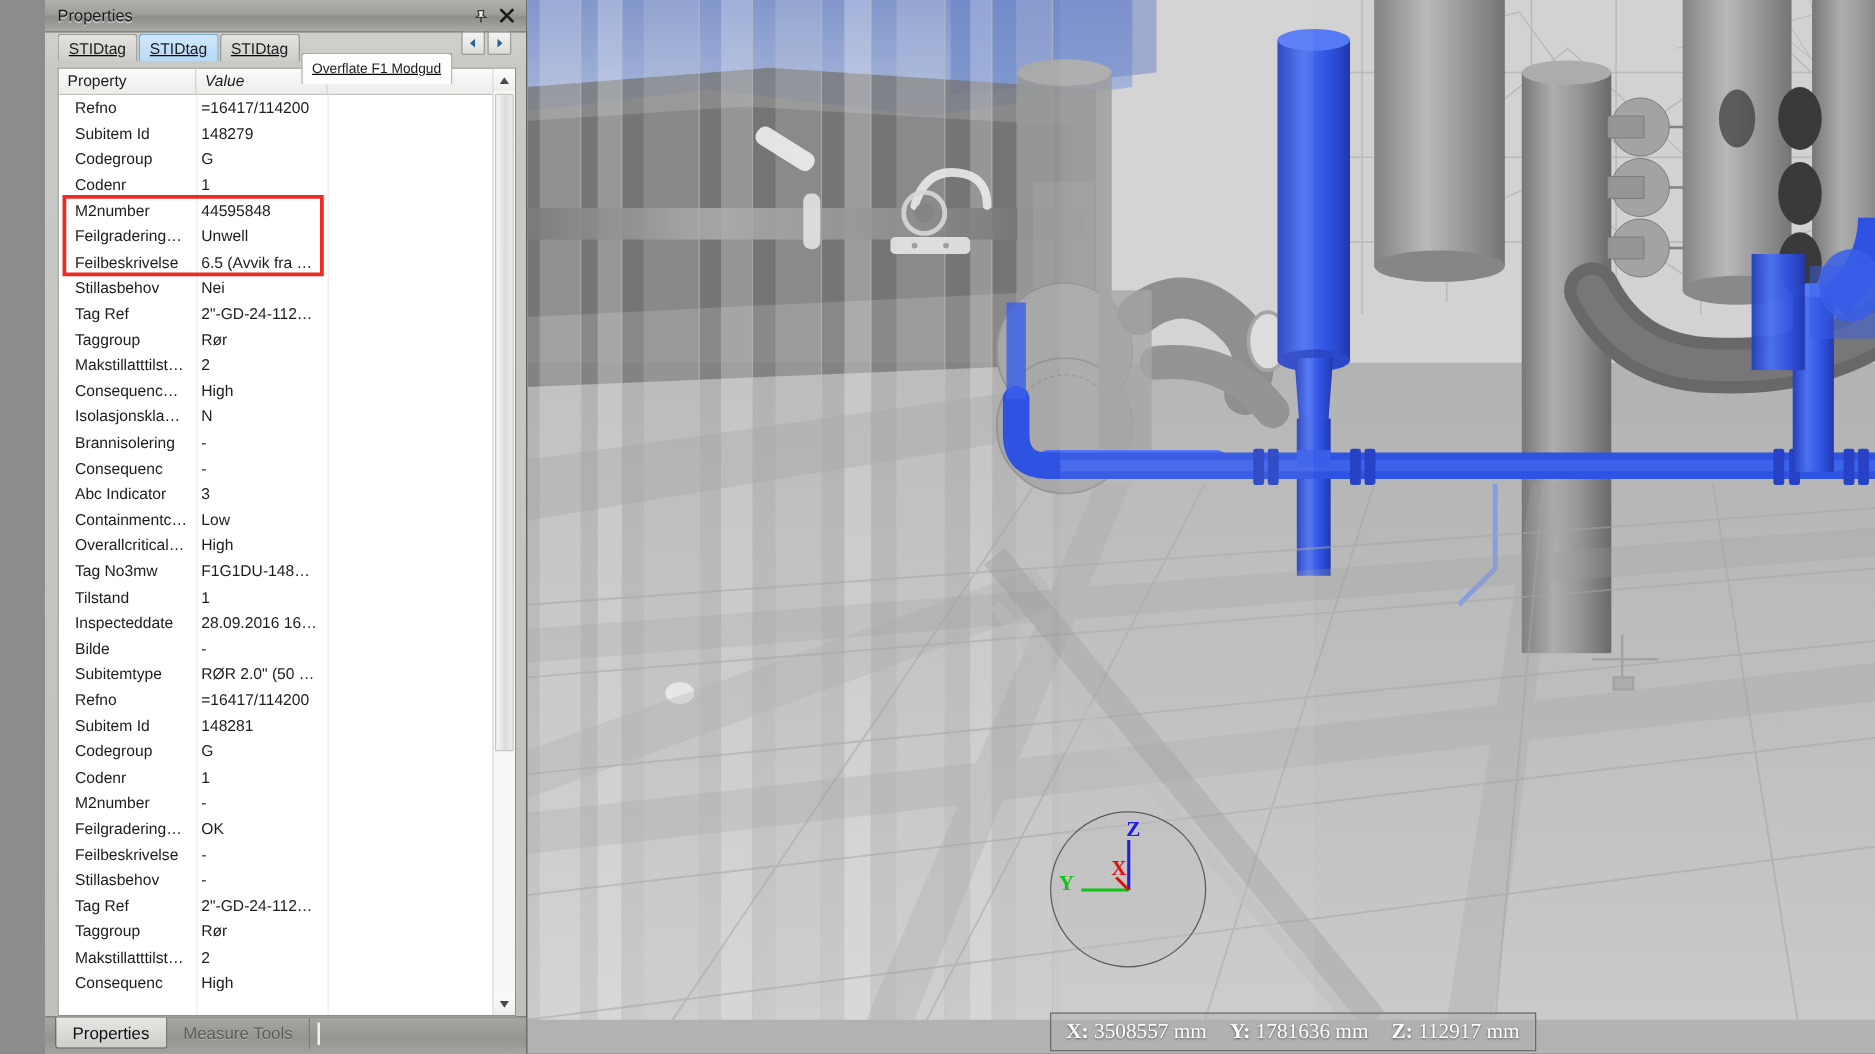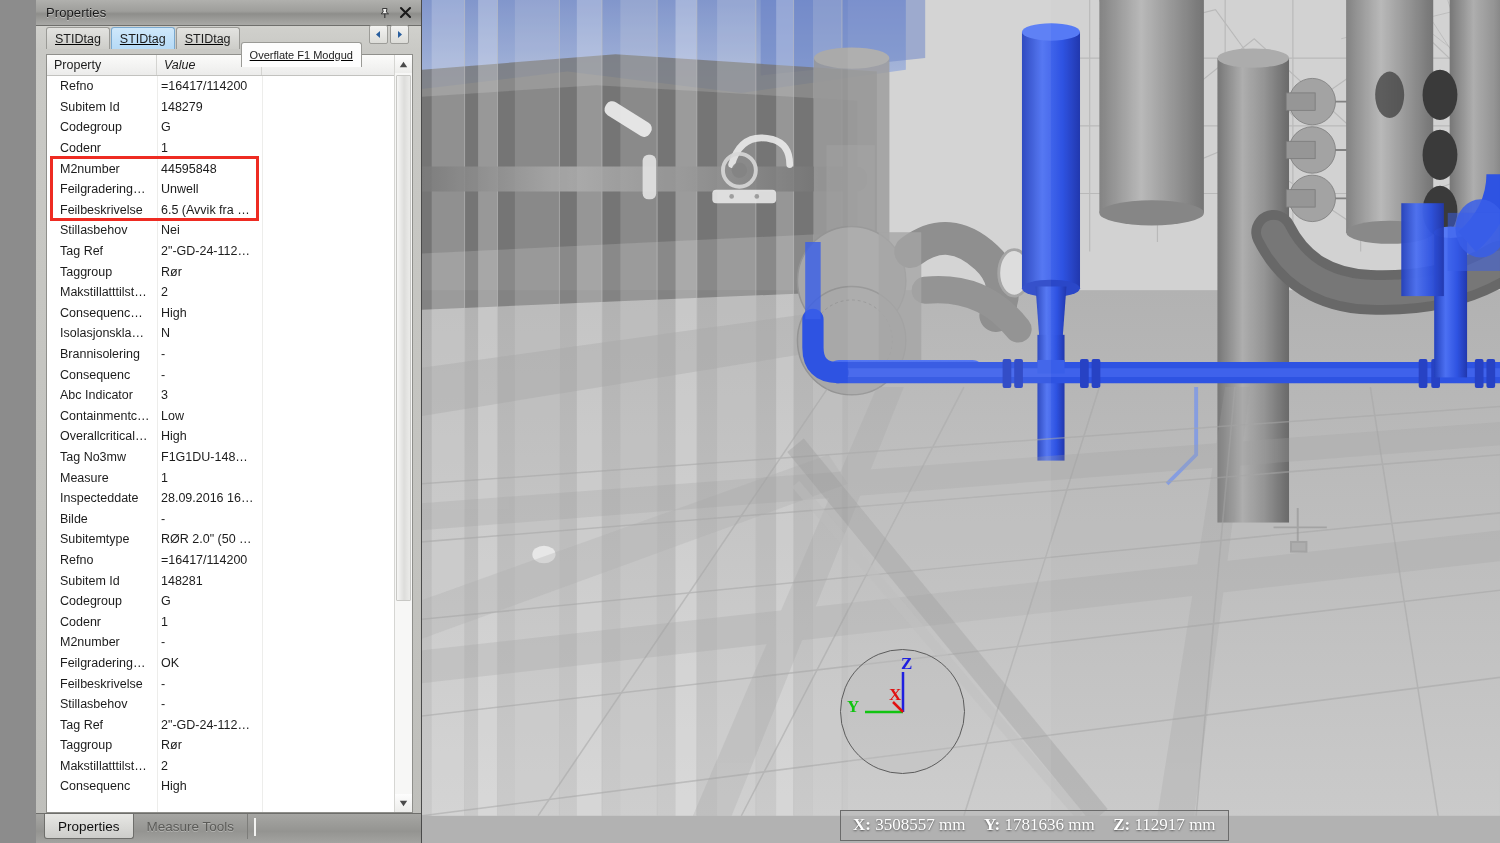--- a/index.html
+++ b/index.html
@@ -393,21 +393,21 @@
           </div>
           <div class="row">
             <div class="cell-prop">Overallcritical…</div>
             <div class="cell-val">High</div>
           </div>
           <div class="row">
             <div class="cell-prop">Tag No3mw</div>
             <div class="cell-val">F1G1DU-148…</div>
           </div>
           <div class="row">
-            <div class="cell-prop">Measure</div>
+            <div class="cell-prop">Tilstand</div>
             <div class="cell-val">1</div>
           </div>
           <div class="row">
             <div class="cell-prop">Inspecteddate</div>
             <div class="cell-val">28.09.2016 16…</div>
           </div>
           <div class="row">
             <div class="cell-prop">Bilde</div>
             <div class="cell-val">-</div>
           </div>

